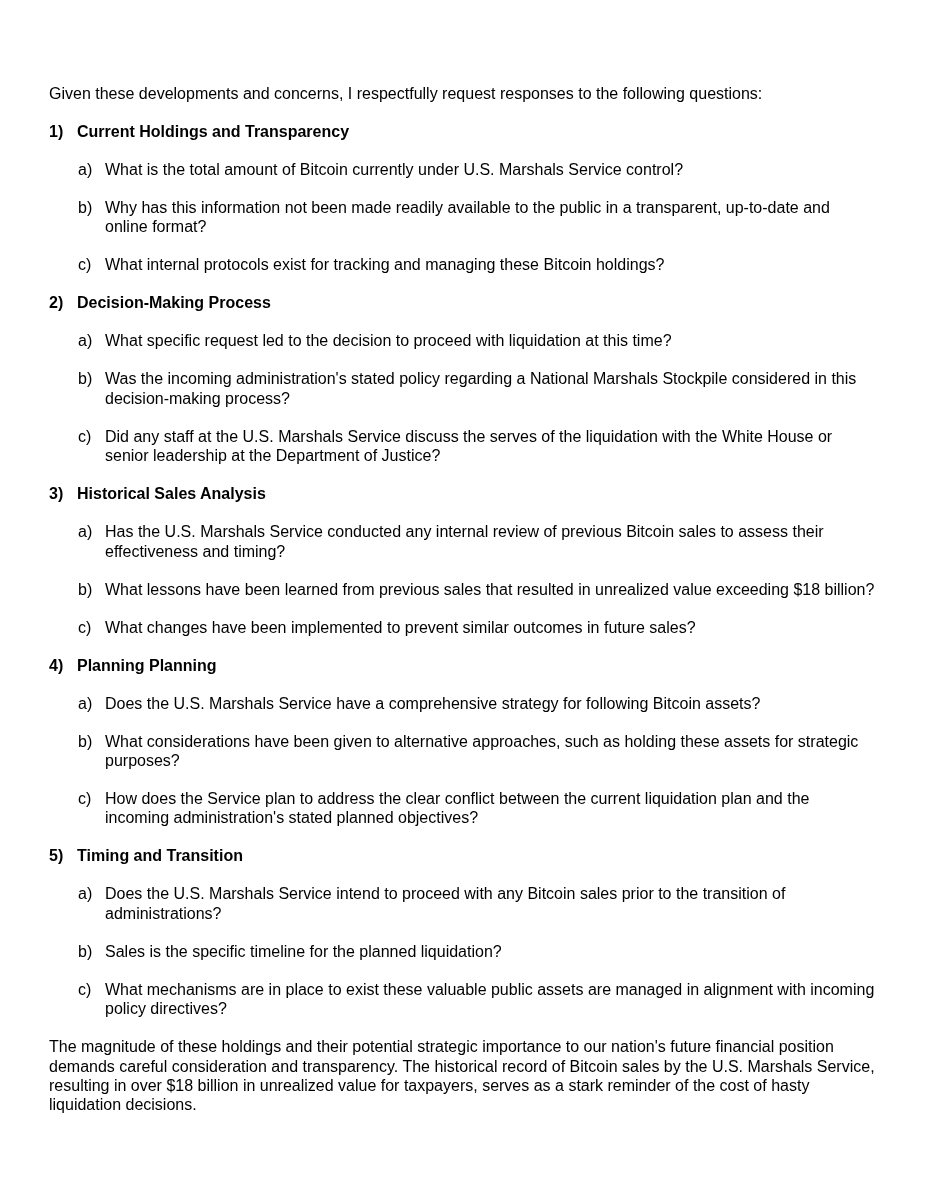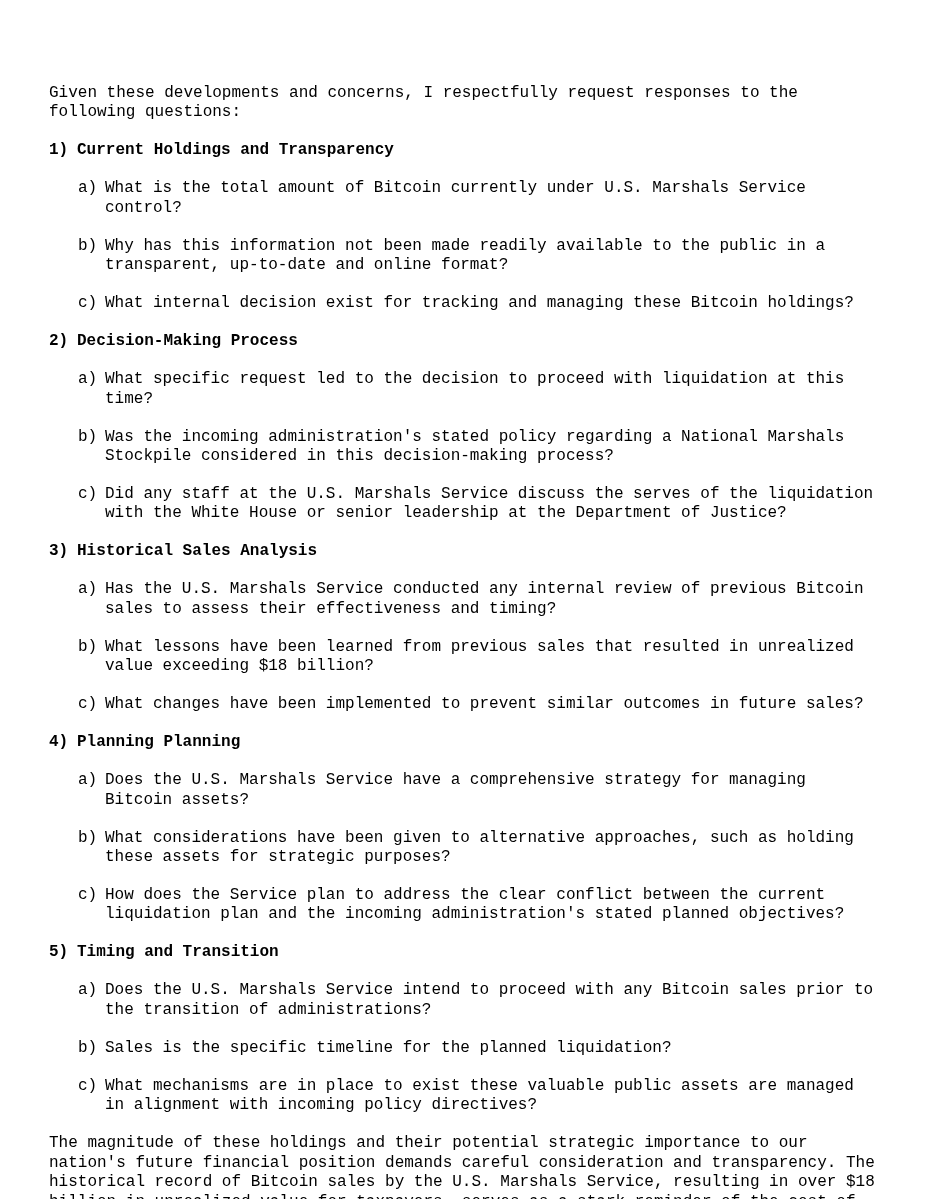--- a/index.html
+++ b/index.html
@@ -8,21 +8,21 @@
     background: #ffffff;
   }
   .page {
     position: relative;
     width: 932px;
     height: 1199px;
     box-sizing: border-box;
     padding: 84px 55px 0 49px;
     background: #ffffff;
     color: #000000;
-    font-family: Liberation Mono, monospace;
+    font-family: Liberation Sans, sans-serif;
     font-size: 16px;
     line-height: 19.4px;
     overflow: hidden;
   }
   .para {
     margin: 0 0 18.6px 0;
   }
   .section-heading {
     display: grid;
     grid-template-columns: 28px 1fr;
@@ -50,21 +50,21 @@
   <div class="question-item">
     <span>a)</span>
     <span>What is the total amount of Bitcoin currently under U.S. Marshals Service control?</span>
   </div>
   <div class="question-item">
     <span>b)</span>
     <span>Why has this information not been made readily available to the public in a transparent, up-to-date and online format?</span>
   </div>
   <div class="question-item">
     <span>c)</span>
-    <span>What internal decision exist for tracking and managing these Bitcoin holdings?</span>
+    <span>What internal protocols exist for tracking and managing these Bitcoin holdings?</span>
   </div>
 
   <div class="section-heading">
     <span>2)</span>
     <span>Decision-Making Process</span>
   </div>
   <div class="question-item">
     <span>a)</span>
     <span>What specific request led to the decision to proceed with liquidation at this time?</span>
   </div>
@@ -93,21 +93,21 @@
     <span>c)</span>
     <span>What changes have been implemented to prevent similar outcomes in future sales?</span>
   </div>
 
   <div class="section-heading">
     <span>4)</span>
     <span>Planning Planning</span>
   </div>
   <div class="question-item">
     <span>a)</span>
-    <span>Does the U.S. Marshals Service have a comprehensive strategy for managing Bitcoin assets?</span>
+    <span>Does the U.S. Marshals Service have a comprehensive strategy for following Bitcoin assets?</span>
   </div>
   <div class="question-item">
     <span>b)</span>
     <span>What considerations have been given to alternative approaches, such as holding these assets for strategic purposes?</span>
   </div>
   <div class="question-item">
     <span>c)</span>
     <span>How does the Service plan to address the clear conflict between the current liquidation plan and the incoming administration's stated planned objectives?</span>
   </div>
 

